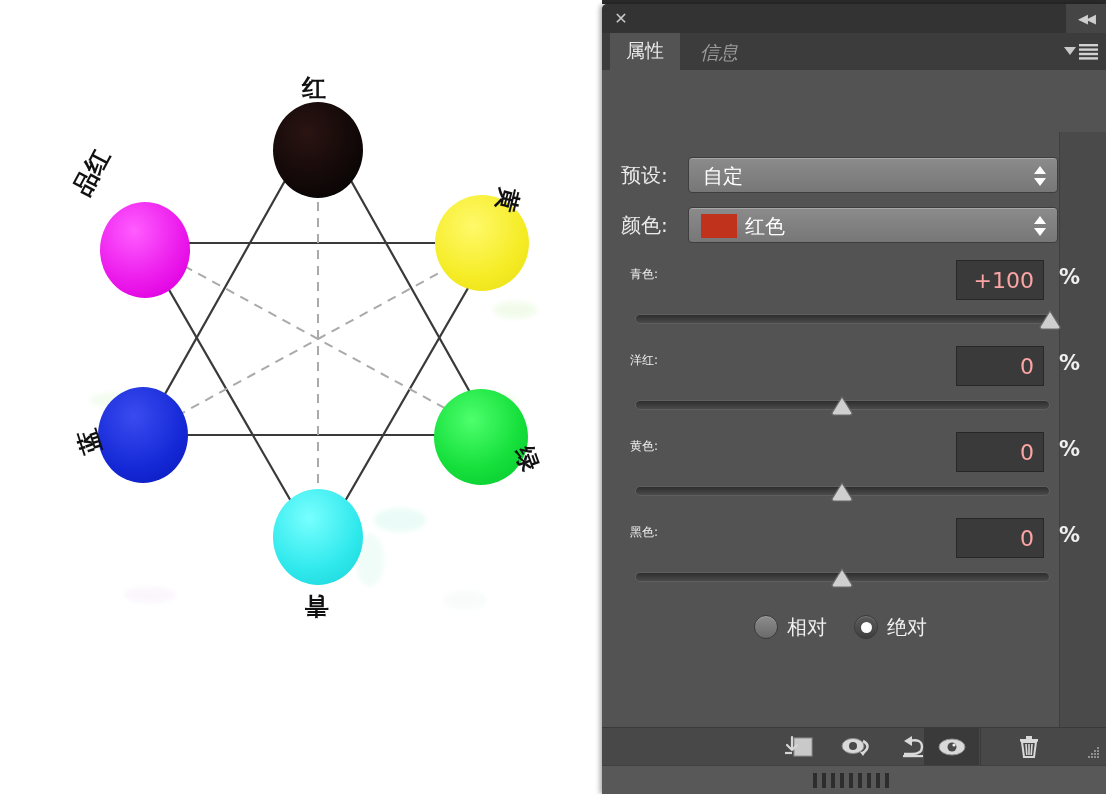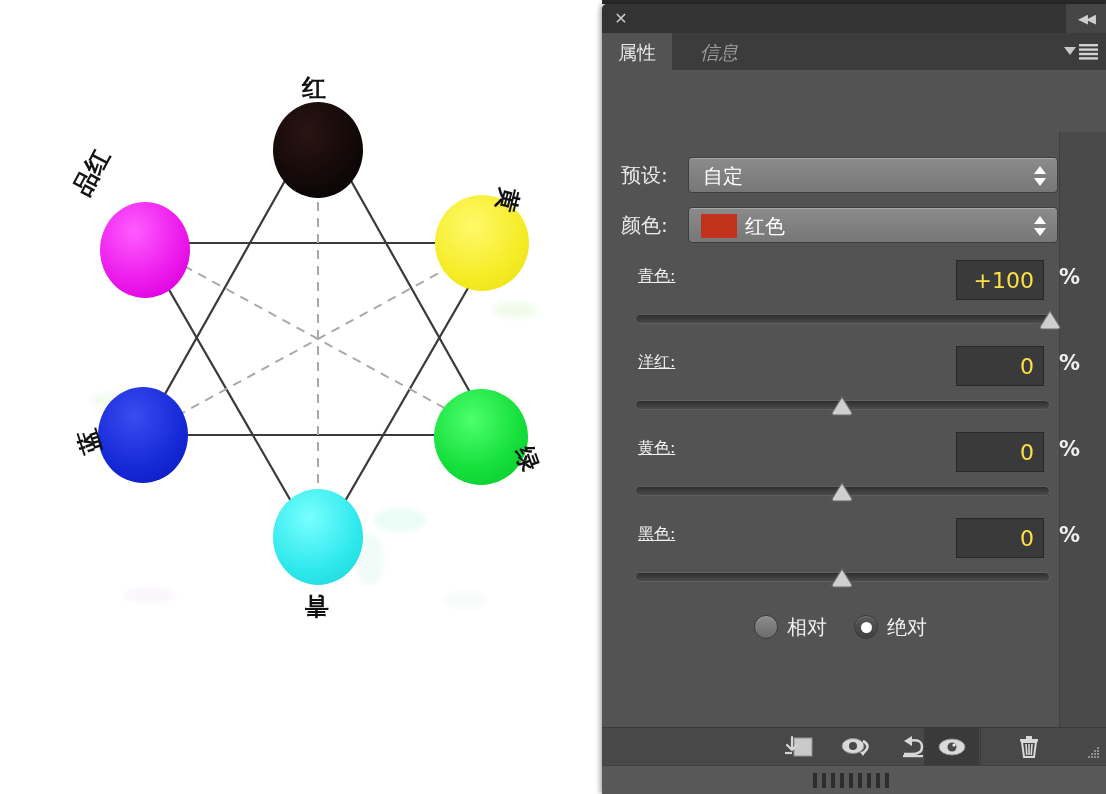--- a/index.html
+++ b/index.html
@@ -106,28 +106,28 @@
   .swatch {
     position: absolute; left: 12px; top: 6px; width: 36px; height: 24px;
   }
   .spin {
     position: absolute; right: 10px; top: 7px; width: 14px; height: 22px;
   }
 
   
   .slider-block { position: absolute; left: 0; width: 504px; height: 86px; }
   .sl-label {
-    position: absolute; left: 36px; top: 6px;
-    font-size: 16px; color: #f0f0f0; font-family: "DejaVu Sans", sans-serif; text-decoration: underline;
+    position: absolute; left: 28px; top: 6px;
+    font-size: 12px; color: #f0f0f0; font-family: "DejaVu Sans", sans-serif;
   }
   .sl-value {
     position: absolute; right: 62px; top: 0px;
     width: 88px; height: 40px;
     background: #3a3a3a; border: 1px solid #272727;
-    color: #fde047; font-size: 22px; line-height: 39px;
+    color: #fca5a5; font-size: 22px; line-height: 39px;
     text-align: right; padding-right: 9px;
     font-family: "DejaVu Sans", sans-serif; cursor: text;
   }
   .sl-pct {
     position: absolute; right: 26px; top: 5px;
     font-size: 21px; color: #efefef; font-weight: 700;
     font-family: "DejaVu Sans", sans-serif;
   }
   .sl-track {
     position: absolute; left: 33px; top: 54px;
@@ -276,21 +276,21 @@
   <div id="page-bg-right"></div>
 
   <div id="panel">
 
     <div id="panel-topstrip">
       <div id="close-icon">✕</div>
       <div id="collapse-btn">◀◀</div>
     </div>
 
     <div id="tabbar">
-      <div class="tab active" style="left:0;">属性</div>
+      <div class="tab active" style="left:8px;font-family:Liberation Mono, monospace;">属性</div>
       <div class="tab" style="left:82px;font-style:italic;">信息</div>
       <svg id="panel-menu-icon" viewBox="0 0 34 18">
         <polygon points="0,5 12,5 6,13" fill="#c9c9c9"></polygon>
         <g fill="#d2d2d2">
           <rect x="15" y="2" width="19" height="2.4"></rect>
           <rect x="15" y="6.4" width="19" height="2.4"></rect>
           <rect x="15" y="10.8" width="19" height="2.4"></rect>
           <rect x="15" y="15.2" width="19" height="2.4"></rect>
         </g>
       </svg>

